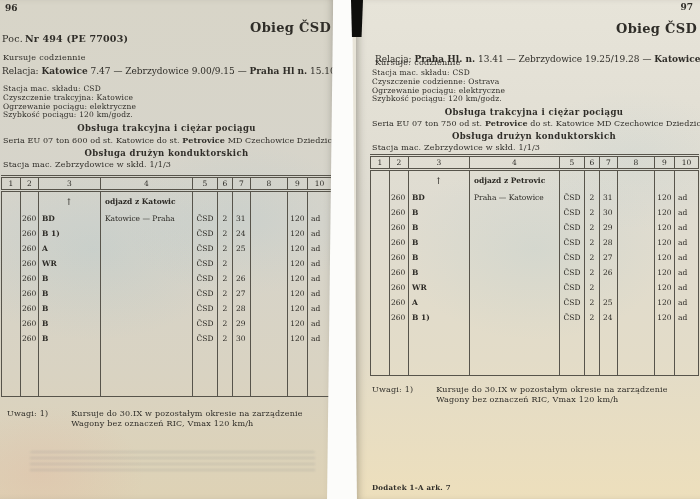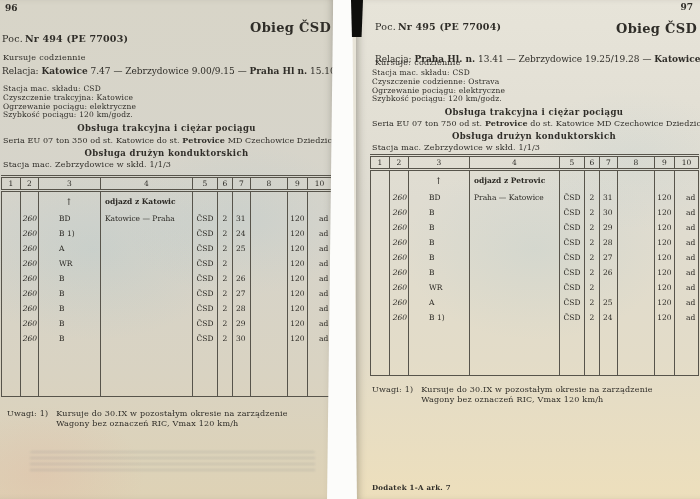--- a/index.html
+++ b/index.html
@@ -54,32 +54,32 @@
   .pr .stacja2{left:16px;top:143px;}
   .tablewrap{position:absolute;}
   .pl .tablewrap{left:1px;top:175px;width:330px;}
   .pr .tablewrap{left:14px;top:154px;width:328px;}
   table{border-collapse:collapse;table-layout:fixed;width:100%;font-size:7.5px;color:#2c2a25;
         border:1px solid #57544b;border-top:3px double #57544b;}
   th{font-weight:normal;font-size:7.5px;height:11px;padding:0;text-align:center;
      border-left:1px solid #57544b;border-bottom:3px double #57544b;}
   td{border-left:1px solid #57544b;padding:0 1px;height:15px;overflow:hidden;white-space:nowrap;vertical-align:middle;}
   th:first-child,td:first-child{border-left:none;}
-  td:nth-child(2){text-align:right;font-style:italic;}
-  td:nth-child(3){font-weight:normal;padding-left:20px;}
+  td:nth-child(2){text-align:left;}
+  td:nth-child(3){font-weight:bold;padding-left:3px;}
   td:nth-child(4){padding-left:4px;}
   td:nth-child(5),td:nth-child(6){text-align:center;}
   td:nth-child(7){padding-left:3px;}
   td:nth-child(9){text-align:center;}
-  td:nth-child(10){padding-left:11px;}
+  td:nth-child(10){padding-left:3px;}
   .arrow-row td{height:19px;}
   .arrow-row td:nth-child(3){font-weight:normal;text-align:center;font-size:9px;padding-left:0;}
   .arrow-row td:nth-child(4){font-weight:bold;}
   .filler td{height:50px;}
-  .uwagi{position:absolute;font-size:8px;display:flex;gap:8px;letter-spacing:.2px;}
+  .uwagi{position:absolute;font-size:8px;display:flex;gap:23px;letter-spacing:.2px;}
   .pl .uwagi{left:7px;top:409px;}
   .pr .uwagi{left:16px;top:385px;}
   .uwagi-label{white-space:nowrap;}
   .uwagi-lines div{line-height:9.6px;white-space:nowrap;}
   .dodatek{position:absolute;left:16px;top:483px;font-size:7px;font-weight:bold;letter-spacing:.3px;}
   .ghost{position:absolute;left:30px;top:451px;width:285px;height:23px;
          background:repeating-linear-gradient(180deg, rgba(105,118,128,0.16) 0 2px, transparent 2px 6px);
          filter:blur(0.8px);border-radius:2px;}
   .gutter{position:absolute;left:325px;top:0;width:34px;height:499px;background:#fcfcfa;
           clip-path:polygon(24% 0,80% 0,94% 100%,6% 100%);}
@@ -99,21 +99,21 @@
     </div>
     <div class="kursuje">Kursuje codziennie</div>
     <div class="relacja"><span>Relacja: </span><span class="b">Katowice</span><span> 7.47 — Zebrzydowice 9.00/9.15 — </span><span class="b">Praha Hl n.</span><span> 15.10</span></div>
     <div class="meta">
         <div>Stacja mac. składu: CSD</div>
         <div>Czyszczenie trakcyjna: Katowice</div>
         <div>Ogrzewanie pociągu: elektryczne</div>
         <div>Szybkość pociągu: 120 km/godz.</div>
       </div>
     <div class="sect sect1">Obsługa trakcyjna i ciężar pociągu</div>
-    <div class="seria"><span>Seria EU 07 ton 350 od st. Katowice do st. </span><span class="b">Petrovice</span><span> MD Czechowice Dziedzice</span></div>
+    <div class="seria"><span>Seria EU 07 ton 600 od st. Katowice do st. </span><span class="b">Petrovice</span><span> MD Czechowice Dziedzice</span></div>
     <div class="sect sect2">Obsługa drużyn konduktorskich</div>
     <div class="stacja2">Stacja mac. Zebrzydowice w skłd. 1/1/3</div>
     <div class="tablewrap">
       <table class="wagon-table">
         <colgroup>
           <col style="width:19px">
             <col style="width:18px">
             <col style="width:62px">
             <col style="width:92px">
             <col style="width:25px">
@@ -279,23 +279,20 @@
           <div>Kursuje do 30.IX w pozostałym okresie na zarządzenie</div>
           <div>Wagony bez oznaczeń RIC, Vmax 120 km/h</div>
         </div>
     </div>
     <div class="ghost"></div>
   </section>
 
   <section class="page pr">
     <div class="pgnum">97</div>
     <div class="obieg">Obieg ČSD</div>
-    <div class="title">
-      <span>Poc.</span><span class="b">Nr 495 (PE 77004)</span>
-    </div>
     <div class="kursuje">Kursuje: codziennie</div>
     <div class="relacja"><span>Relacja: </span><span class="b">Praha Hl. n.</span><span> 13.41 — Zebrzydowice 19.25/19.28 — </span><span class="b">Katowice</span></div>
     <div class="meta">
         <div>Stacja mac. składu: CSD</div>
         <div>Czyszczenie codzienne: Ostrava</div>
         <div>Ogrzewanie pociągu: elektryczne</div>
         <div>Szybkość pociągu: 120 km/godz.</div>
       </div>
     <div class="sect sect1">Obsługa trakcyjna i ciężar pociągu</div>
     <div class="seria"><span>Seria EU 07 ton 750 od st. </span><span class="b">Petrovice</span><span> do st. Katowice MD Czechowice Dziedzice</span></div>

